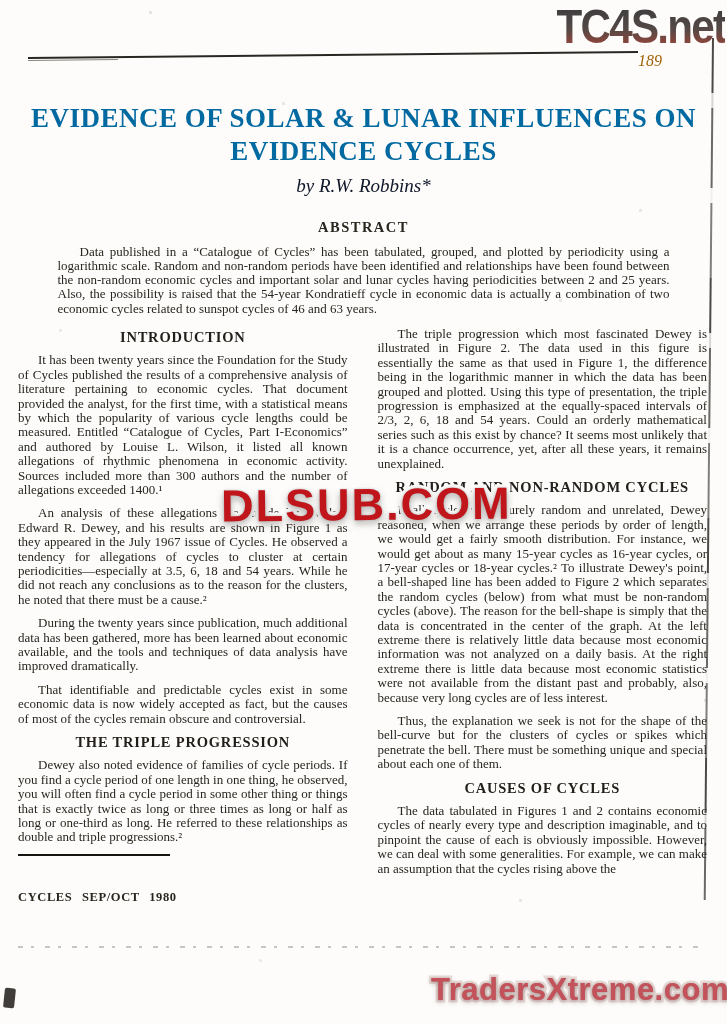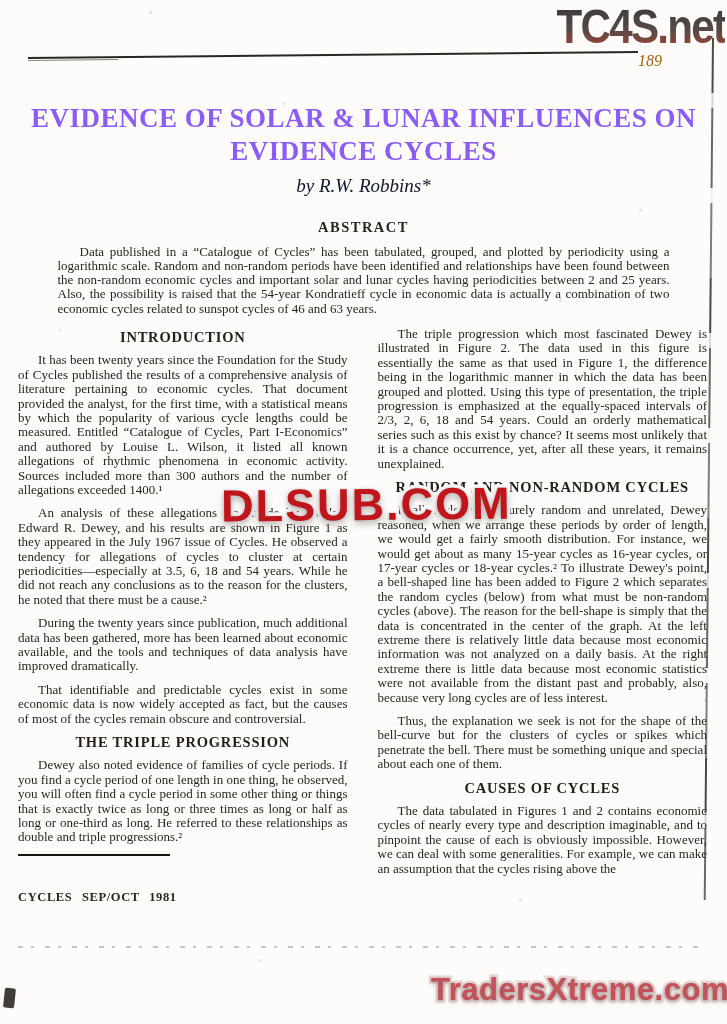--- a/index.html
+++ b/index.html
@@ -24,21 +24,21 @@
             color:#c0151b;-webkit-text-stroke:7px #ffffff;paint-order:stroke fill;
             text-shadow:0 3px 7px rgba(110,105,100,.6),0 0 2px rgba(150,140,135,.5);
             transform:rotate(-0.6deg);}
   .wm-traders{position:absolute;left:431px;top:974px;line-height:1;
               font-family:"Liberation Sans",sans-serif;font-weight:bold;font-size:31px;letter-spacing:.5px;
               color:#c4525a;-webkit-text-stroke:5px #e8dcd8;paint-order:stroke fill;
               text-shadow:0 2px 5px rgba(125,95,95,.55),0 0 1px rgba(120,80,80,.6);}
 
   
   .title{margin:0 22px;padding-top:102px;text-align:center;font-size:27px;font-weight:bold;
-         letter-spacing:.5px;line-height:1.22;color:#8b5cf6;}
+         letter-spacing:.5px;line-height:1.22;color:#0369a1;}
   .byline{margin-top:7px;text-align:center;font-style:italic;font-size:19px;color:#0f172a;}
 
   
   .abstract-heading{margin-top:22px;text-align:center;font-weight:bold;font-size:14.5px;letter-spacing:1.5px;}
   .abstract-body{width:612px;margin:9px auto 0;text-align:justify;font-size:13px;line-height:14.2px;
                  text-indent:22px;}
 
   
   .columns{display:flex;gap:30px;margin:11px 20px 0 18px;}
   .col{flex:1;min-width:0;text-align:justify;font-size:13px;line-height:14.4px;}
@@ -102,21 +102,21 @@
       <p>The triple progression which most fascinated Dewey is illustrated in Figure 2. The data used in this figure is essentially the same as that used in Figure 1, the difference being in the logarithmic manner in which the data has been grouped and plotted. Using this type of presentation, the triple progression is emphasized at the equally-spaced intervals of 2/3, 2, 6, 18 and 54 years. Could an orderly mathematical series such as this exist by chance? It seems most unlikely that it is a chance occurrence, yet, after all these years, it remains unexplained.</p>
       <h3>RANDOM AND NON-RANDOM CYCLES</h3>
       <p>If all cycles were purely random and unrelated, Dewey reasoned, when we arrange these periods by order of length, we would get a fairly smooth distribution. For instance, we would get about as many 15-year cycles as 16-year cycles, or 17-year cycles or 18-year cycles.² To illustrate Dewey's point, a bell-shaped line has been added to Figure 2 which separates the random cycles (below) from what must be non-random cycles (above). The reason for the bell-shape is simply that the data is concentrated in the center of the graph. At the left extreme there is relatively little data because most economic information was not analyzed on a daily basis. At the right extreme there is little data because most economic statistics were not available from the distant past and probably, also, because very long cycles are of less interest.</p>
       <p>Thus, the explanation we seek is not for the shape of the bell-curve but for the clusters of cycles or spikes which penetrate the bell. There must be something unique and special about each one of them.</p>
       <h3 class="mt">CAUSES OF CYCLES</h3>
       <p>The data tabulated in Figures 1 and 2 contains economic cycles of nearly every type and description imaginable, and to pinpoint the cause of each is obviously impossible. However, we can deal with some generalities. For example, we can make an assumption that the cycles rising above the</p>
     </div>
 
   </div>
 
-  <div class="footer">CYCLES  SEP/OCT 1981</div>
+  <div class="footer">CYCLES  SEP/OCT 1980</div>
 
   <div class="wm-dlsub">DLSUB.COM</div>
   <div class="wm-traders">TradersXtreme.com</div>
 
   <div class="artifact-vline"></div>
   <div class="artifact-dashes"></div>
   <div class="artifact-corner"></div>
   <div class="specks"></div>
 
 </div>

